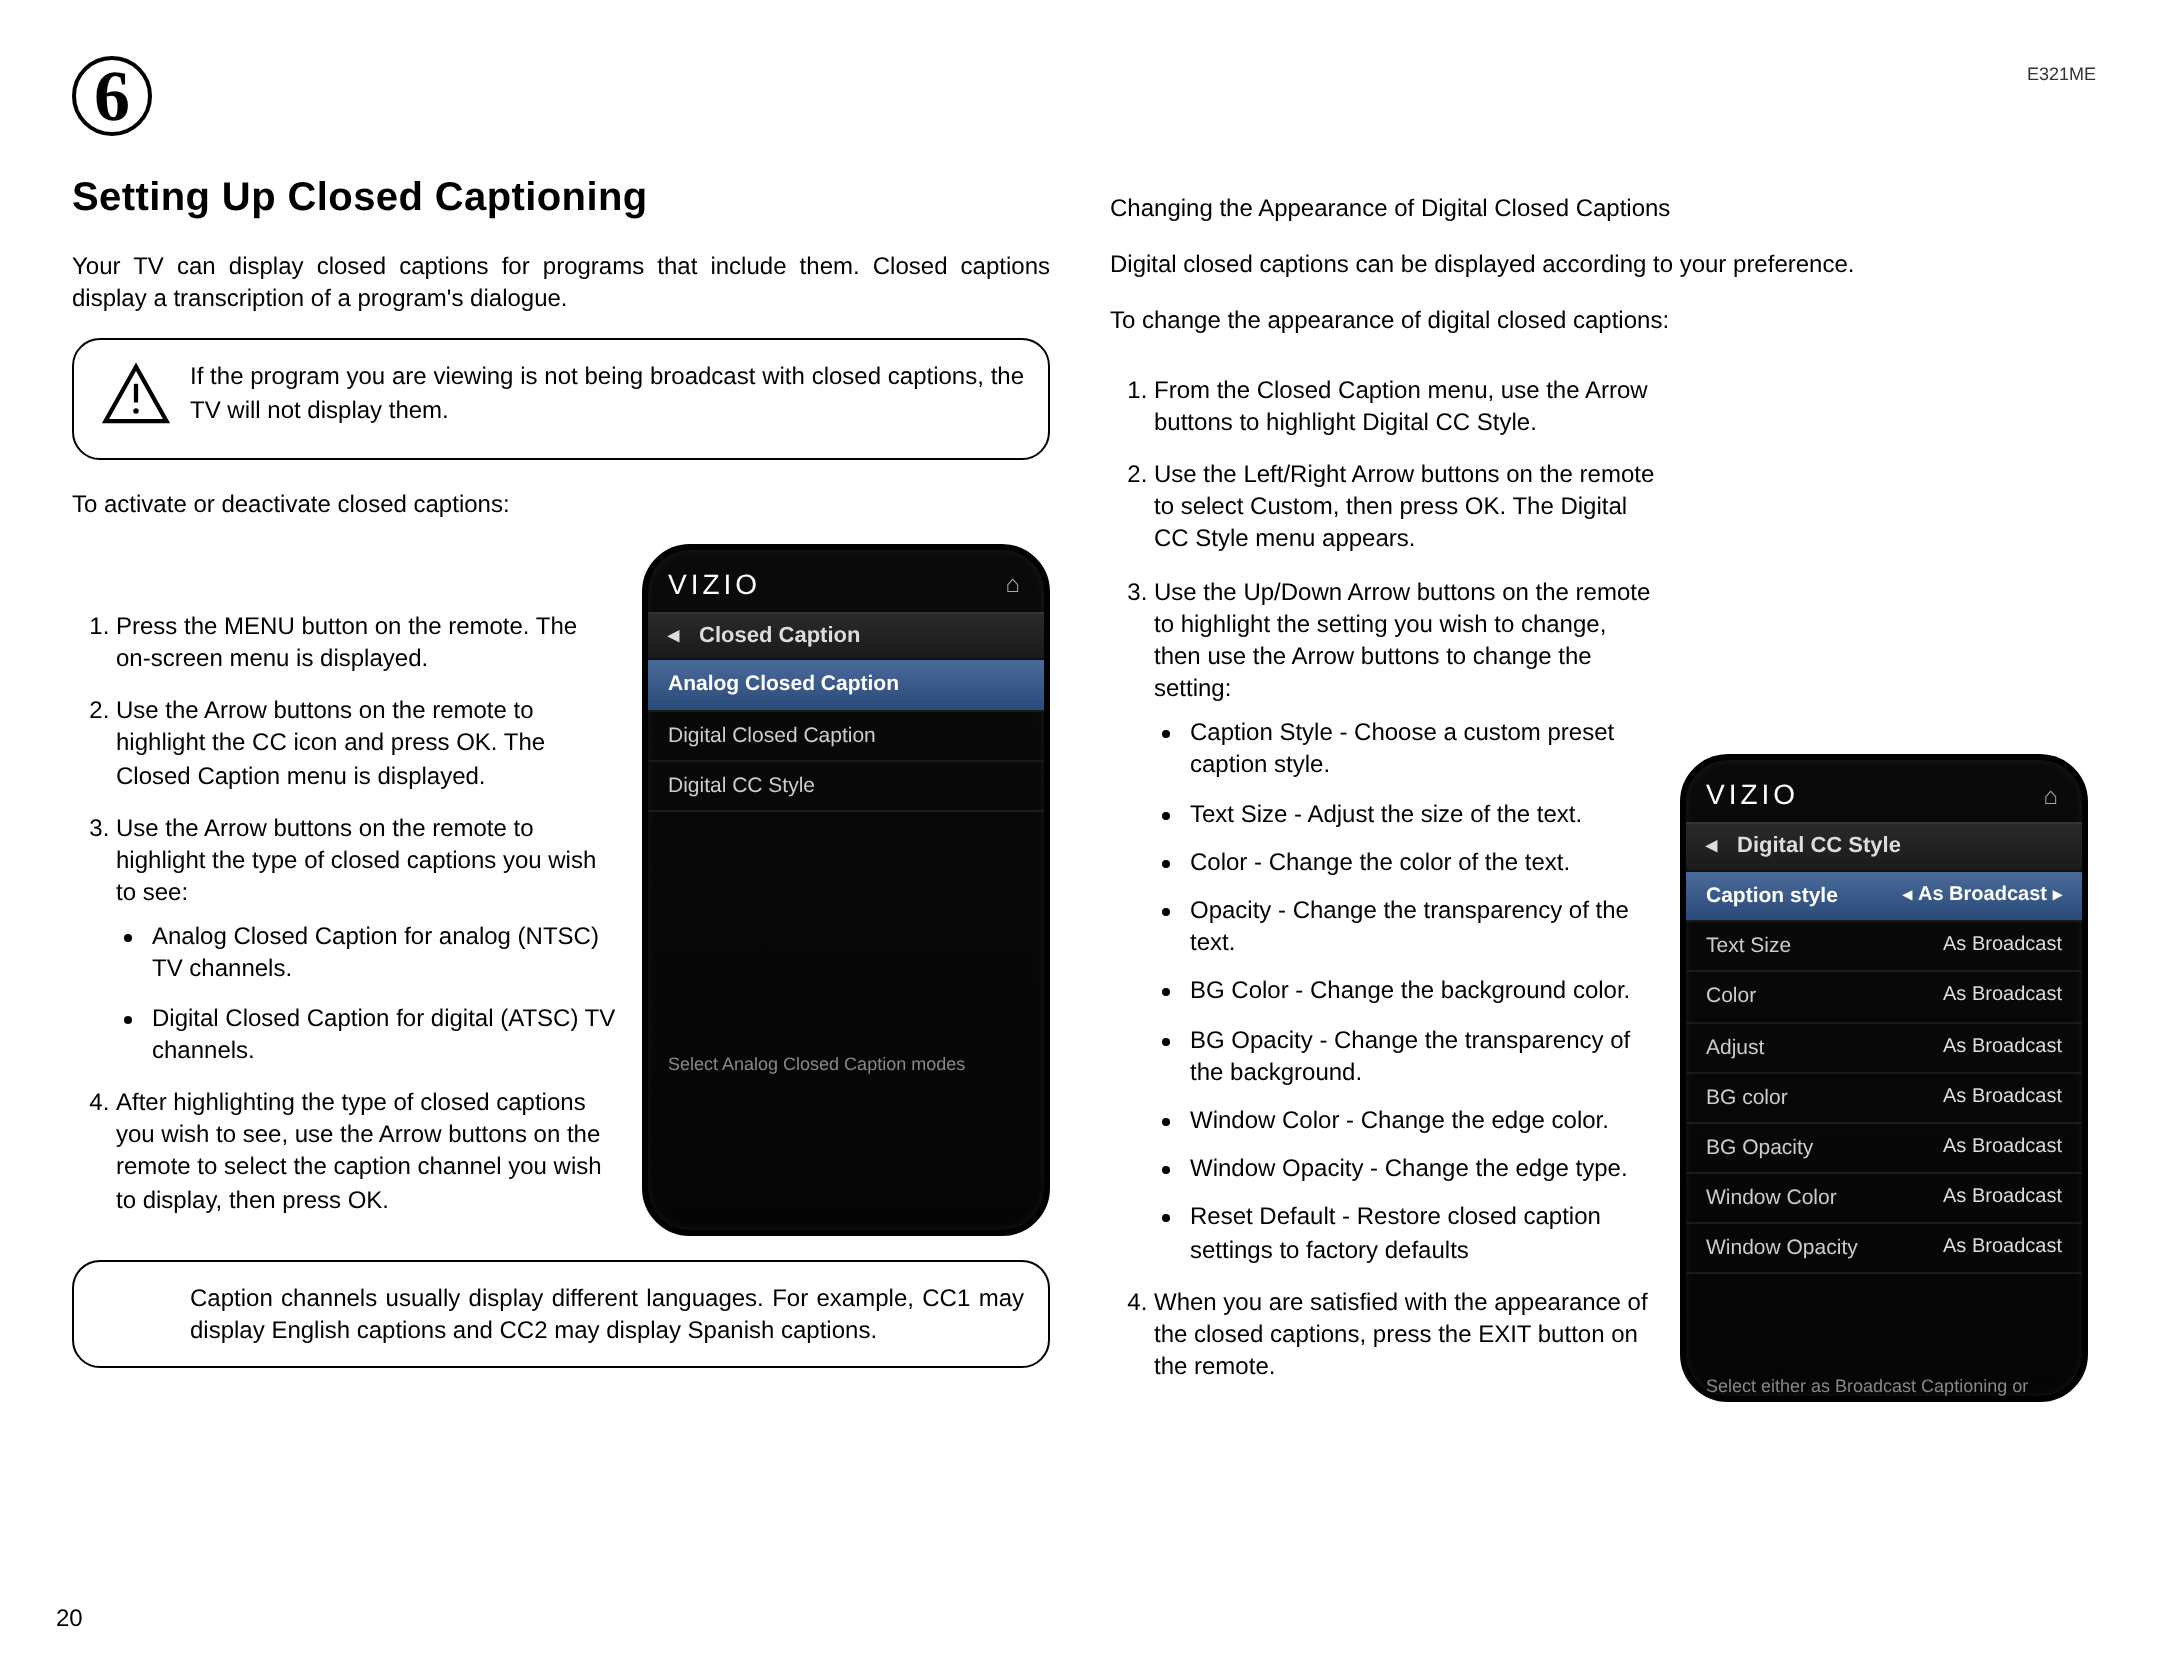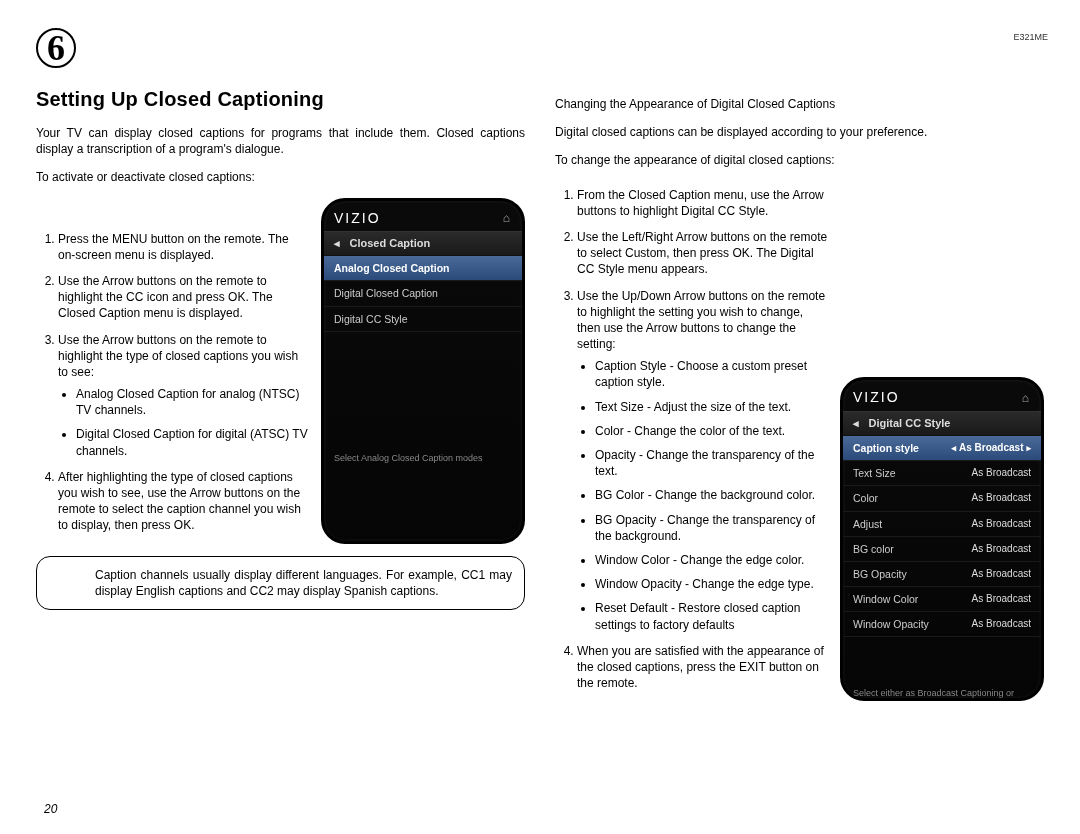--- a/index.html
+++ b/index.html
@@ -115,41 +115,50 @@
   .model {
     position: absolute;
     top: 32px;
     right: 32px;
     font-size: 9px;
     color: #333;
   }
   .pagenum {
     position: absolute;
     bottom: 18px;
-    left: 44px;
+    left: 28px;
     font-size: 12px;
-    font-style: italic;
   }
   .tri::before{content:"◂";font-size:11px;margin-right:4px;}
   .home-icon{font-size:12px;color:#aaa;}
   .arrL::before{content:"◂";font-size:9px;margin-right:3px;}
   .arrR::after{content:"▸";font-size:9px;margin-left:3px;}
 </style>
 </head>
 <body>
 
 <div class="model">E321ME</div>
 
 <div class="page">
 
   <div class="col">
     <div class="chapter-num">6</div>
     <h2 class="section">Setting Up Closed Captioning</h2>
     <p class="just">Your TV can display closed captions for programs that include them. Closed captions display a transcription of a program's dialogue.</p>
 
+    <div class="note-box">
+      <div class="warn-icon">
+        <svg viewBox="0 0 40 40">
+            <polygon points="20,4 38,36 2,36" fill="none" stroke="#000" stroke-width="2.5"></polygon>
+            <line x1="20" y1="14" x2="20" y2="25" stroke="#000" stroke-width="2.5"></line>
+            <circle cx="20" cy="30" r="1.6" fill="#000"></circle>
+          </svg>
+      </div>
+      <div class="just" style="flex:1">If the program you are viewing is not being broadcast with closed captions, the TV will not display them.</div>
+    </div>
 
     <p>To activate or deactivate closed captions:</p>
 
     <div class="flexrow">
       <ol class="steps" style="flex:1">
         <li>Press the MENU button on the remote. The on-screen menu is displayed.</li>
         <li>Use the Arrow buttons on the remote to highlight the CC icon and press OK. The Closed Caption menu is displayed.</li>
         <li>
           <span>Use the Arrow buttons on the remote to highlight the type of closed captions you wish to see:</span>
           <ul class="bul">

